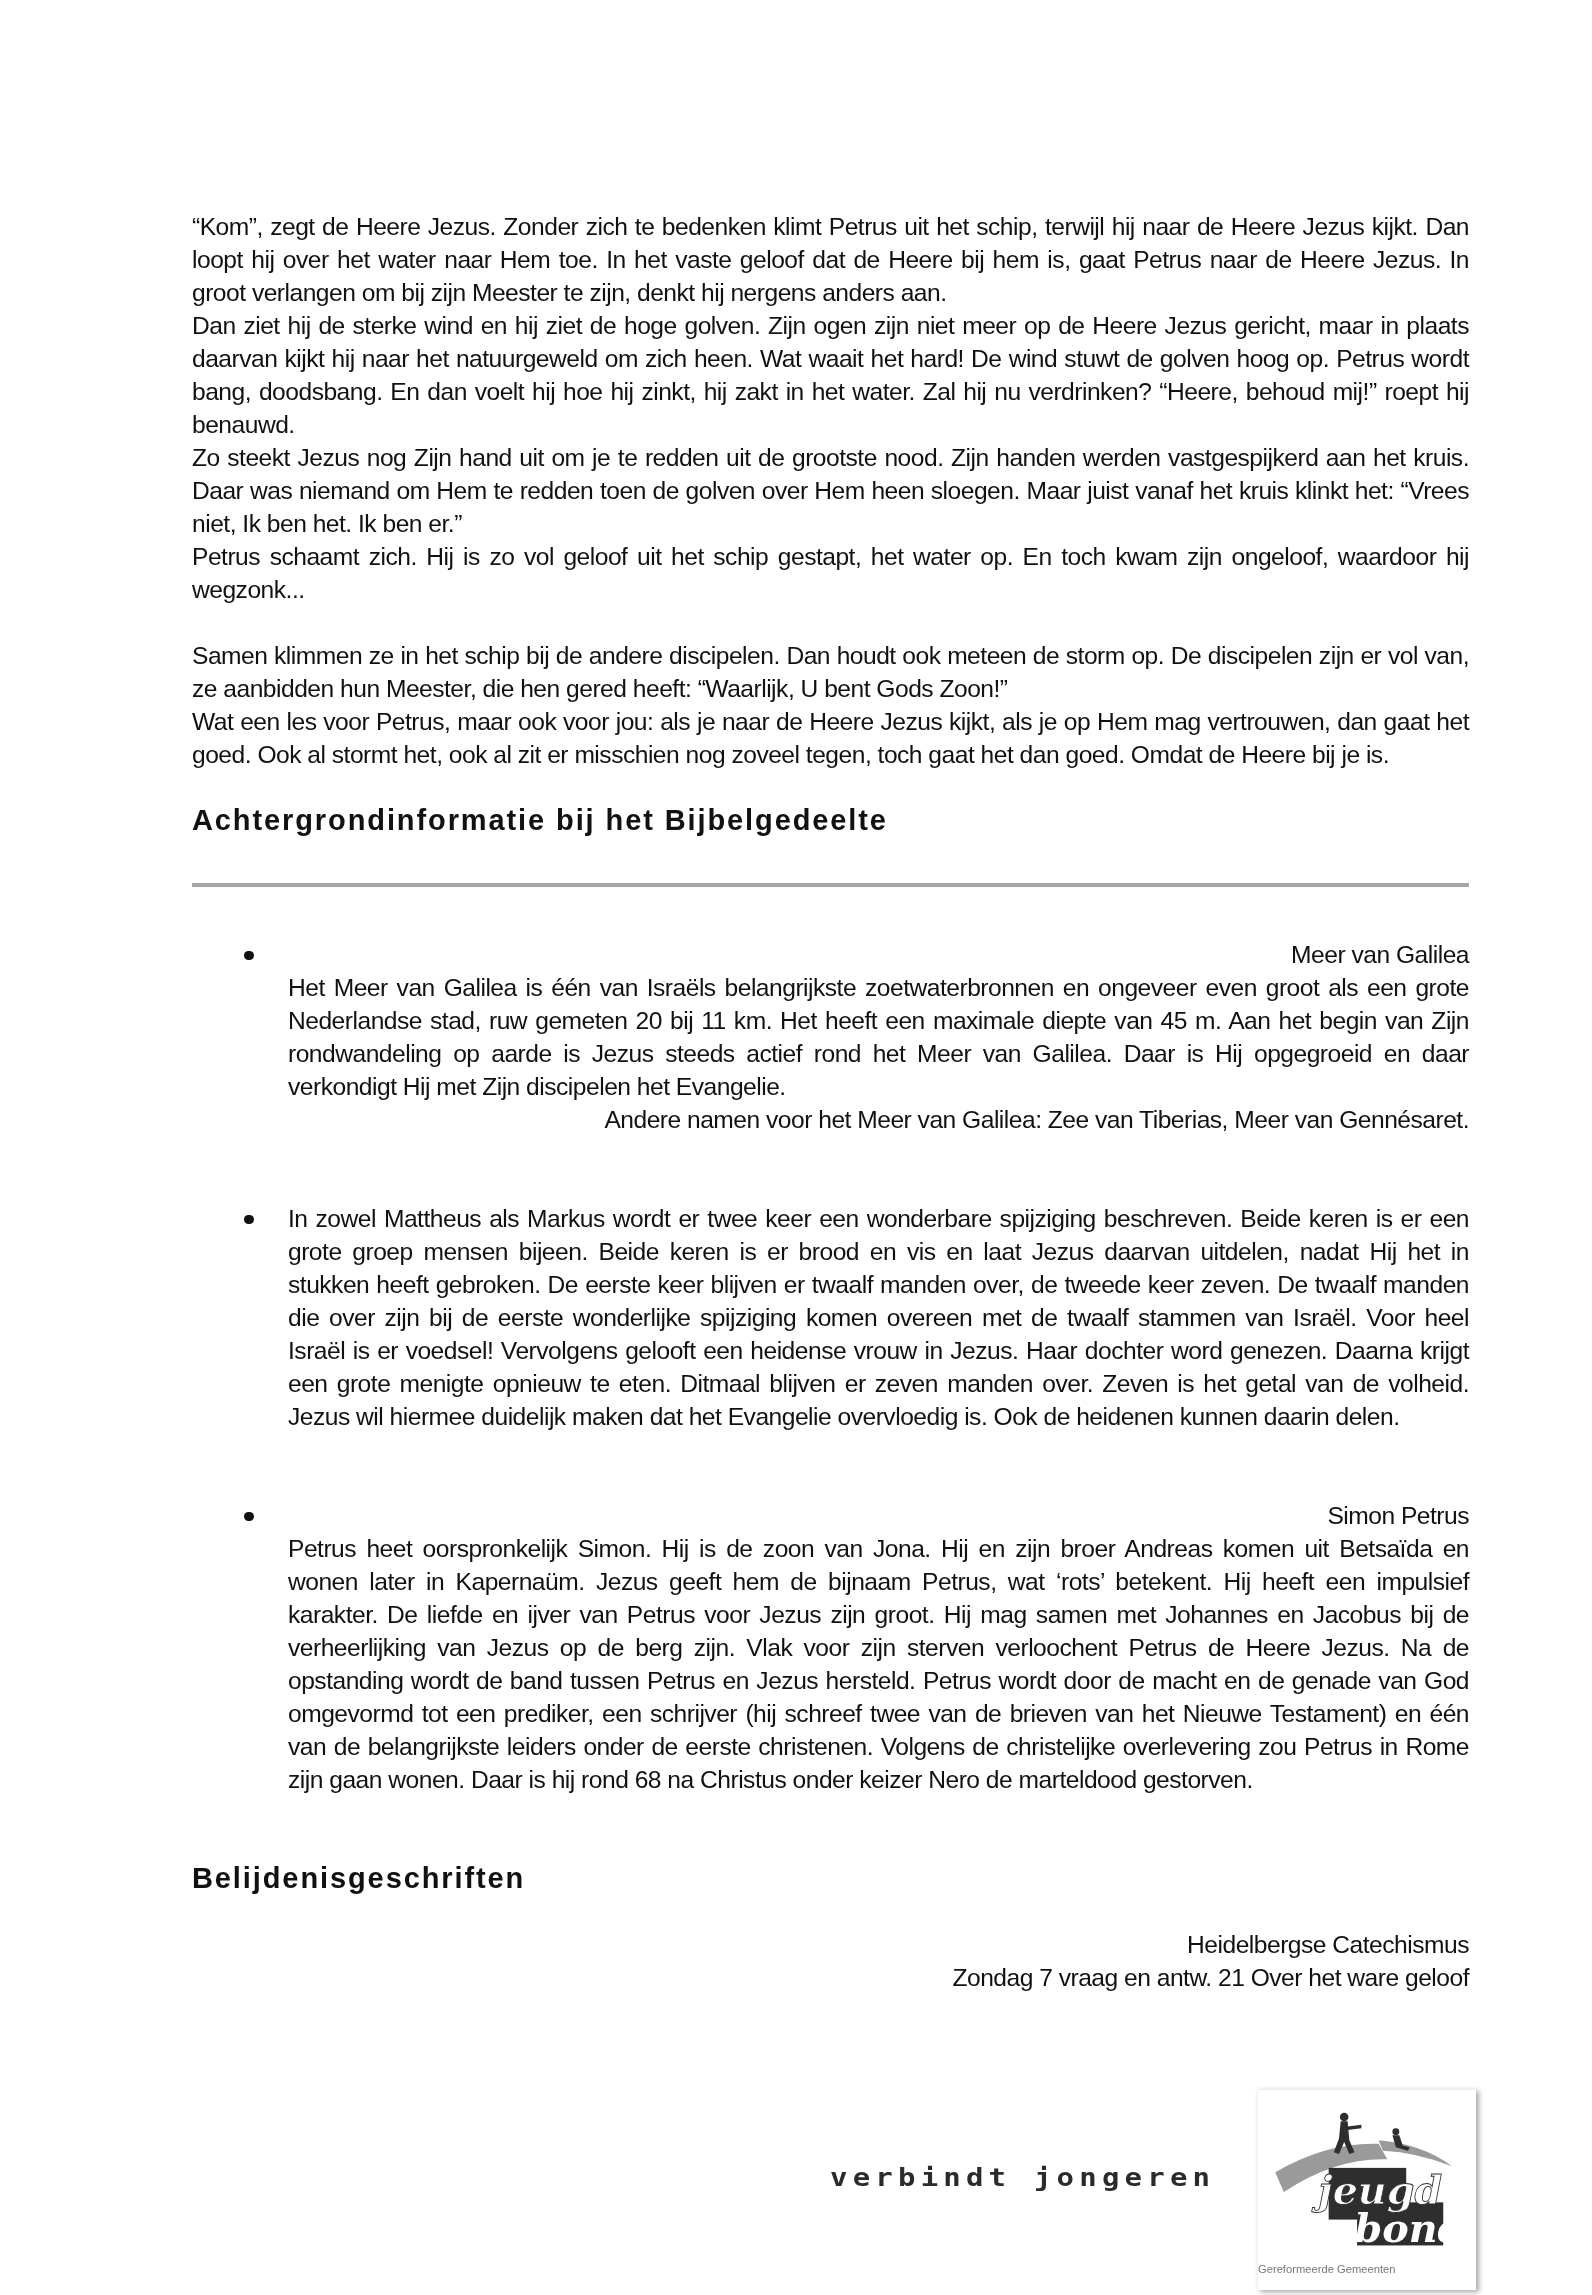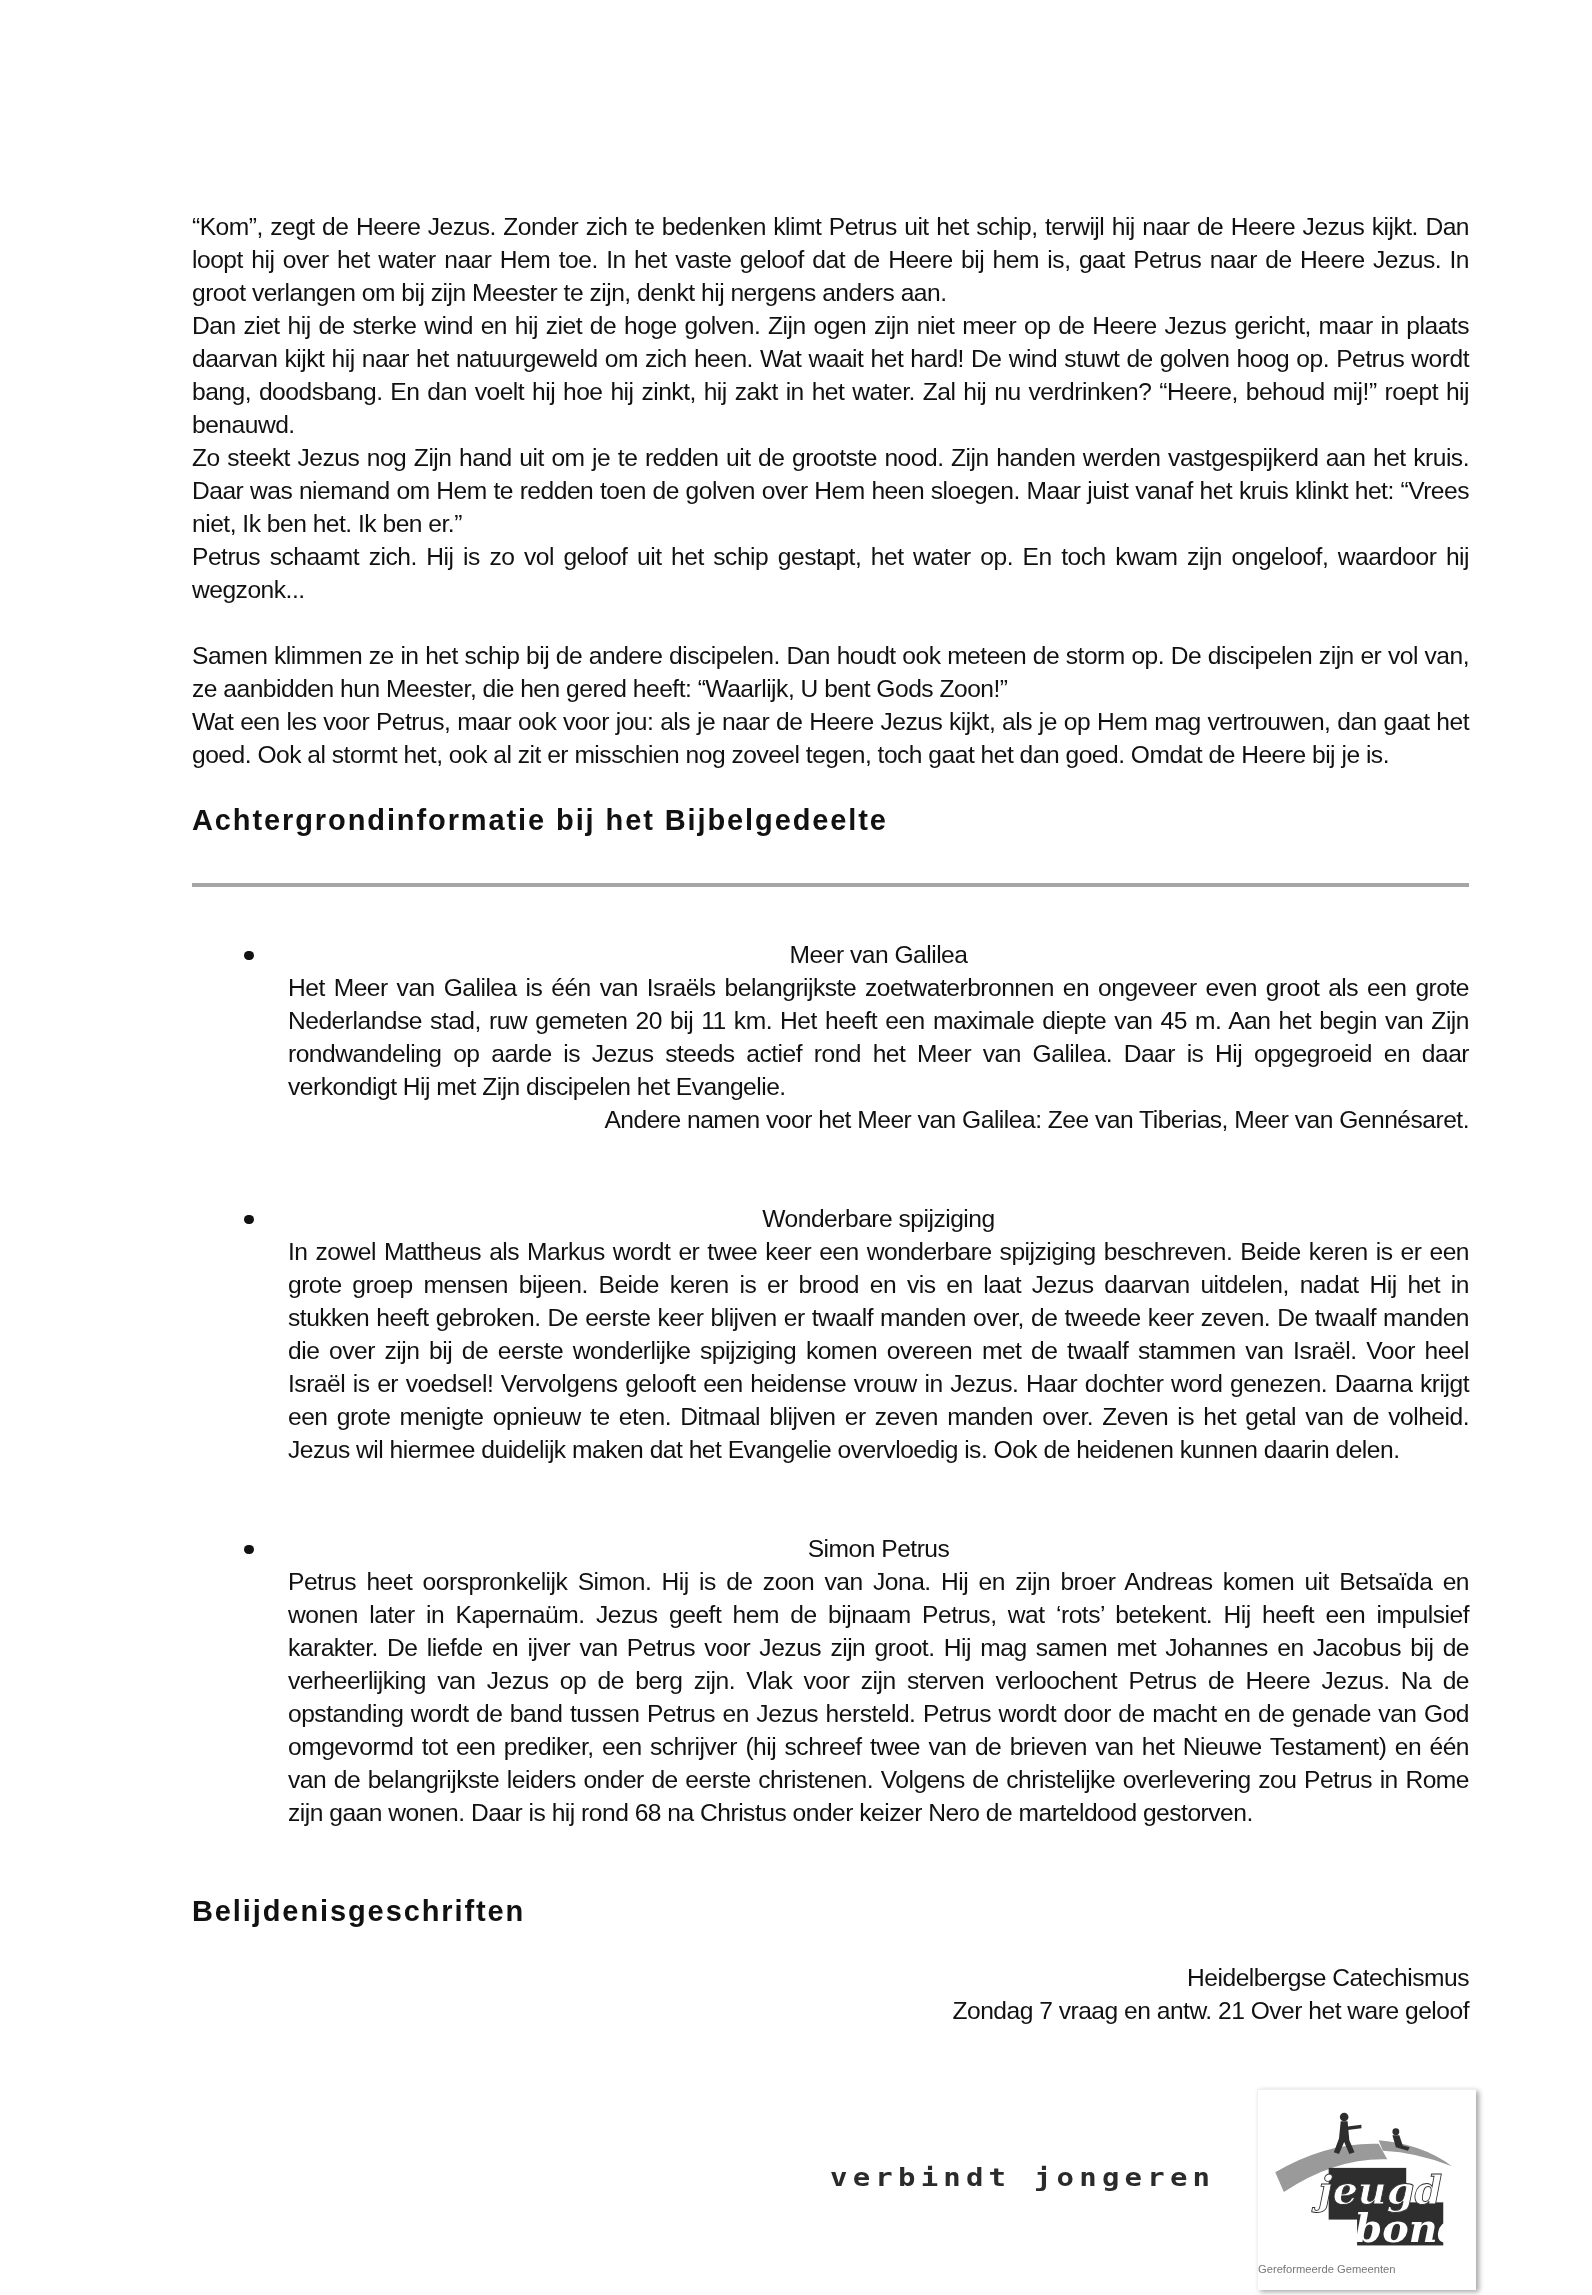--- a/index.html
+++ b/index.html
@@ -25,21 +25,21 @@
   .divider {
     height: 4.3px; background: #a6a6a6; margin-top: 46px; margin-bottom: 0;
     width: 1277px;
   }
   .bullet-list { list-style: none; margin: 0; padding: 0; }
   .bullet-item { position: relative; padding-left: 96px; }
   .bullet-dot {
     position: absolute; left: 52px; top: 13px; width: 9.5px; height: 9.5px;
     background: #111; border-radius: 50%;
   }
-  .bullet-title { display: block; text-align: center; }
+  .bullet-title { display: block; text-align: right; }
   .bullet-body { display: block; }
   .plain { text-align: right; }
   .footer-tagline {
     position: absolute; left: 830px; top: 2160px; width: 380px; height: 35px;
     font-family: "DejaVu Sans Mono", monospace; font-size: 29px; font-weight: bold;
     letter-spacing: 5.2px; color: #2b2b2b; white-space: nowrap;
     transform: scaleY(0.85);
   }
   .logo-box {
     position: absolute; left: 1257px; top: 2089px; width: 218px; height: 200px;
@@ -78,21 +78,20 @@
     <ul class="bullet-list">
       <li class="bullet-item">
         <span class="bullet-dot"></span>
         <span class="bullet-title">Meer van Galilea</span>
         <span class="bullet-body">Het Meer van Galilea is één van Israëls belangrijkste zoetwaterbronnen en ongeveer even groot als een grote Nederlandse stad, ruw gemeten 20 bij 11 km. Het heeft een maximale diepte van 45 m. Aan het begin van Zijn rondwandeling op aarde is Jezus steeds actief rond het Meer van Galilea. Daar is Hij opgegroeid en daar verkondigt Hij met Zijn discipelen het Evangelie.</span>
         <span class="bullet-body plain">Andere namen voor het Meer van Galilea: Zee van Tiberias, Meer van Gennésaret.</span>
       </li>
       <li class="gap" style="height:66px"></li>
       <li class="bullet-item">
         <span class="bullet-dot"></span>
-        <span class="bullet-title">Wonderbare spijziging</span>
         <span class="bullet-body">In zowel Mattheus als Markus wordt er twee keer een wonderbare spijziging beschreven. Beide keren is er een grote groep mensen bijeen. Beide keren is er brood en vis en laat Jezus daarvan uitdelen, nadat Hij het in stukken heeft gebroken. De eerste keer blijven er twaalf manden over, de tweede keer zeven. De twaalf manden die over zijn bij de eerste wonderlijke spijziging komen overeen met de twaalf stammen van Israël. Voor heel Israël is er voedsel! Vervolgens gelooft een heidense vrouw in Jezus. Haar dochter word genezen. Daarna krijgt een grote menigte opnieuw te eten. Ditmaal blijven er zeven manden over. Zeven is het getal van de volheid. Jezus wil hiermee duidelijk maken dat het Evangelie overvloedig is. Ook de heidenen kunnen daarin delen.</span>
       </li>
       <li class="gap" style="height:66px"></li>
       <li class="bullet-item">
         <span class="bullet-dot"></span>
         <span class="bullet-title">Simon Petrus</span>
         <span class="bullet-body">Petrus heet oorspronkelijk Simon. Hij is de zoon van Jona. Hij en zijn broer Andreas komen uit Betsaïda en wonen later in Kapernaüm. Jezus geeft hem de bijnaam Petrus, wat ‘rots’ betekent. Hij heeft een impulsief karakter. De liefde en ijver van Petrus voor Jezus zijn groot. Hij mag samen met Johannes en Jacobus bij de verheerlijking van Jezus op de berg zijn. Vlak voor zijn sterven verloochent Petrus de Heere Jezus. Na de opstanding wordt de band tussen Petrus en Jezus hersteld. Petrus wordt door de macht en de genade van God omgevormd tot een prediker, een schrijver (hij schreef twee van de brieven van het Nieuwe Testament) en één van de belangrijkste leiders onder de eerste christenen. Volgens de christelijke overlevering zou Petrus in Rome zijn gaan wonen. Daar is hij rond 68 na Christus onder keizer Nero de marteldood gestorven.</span>
       </li>
     </ul>
 

